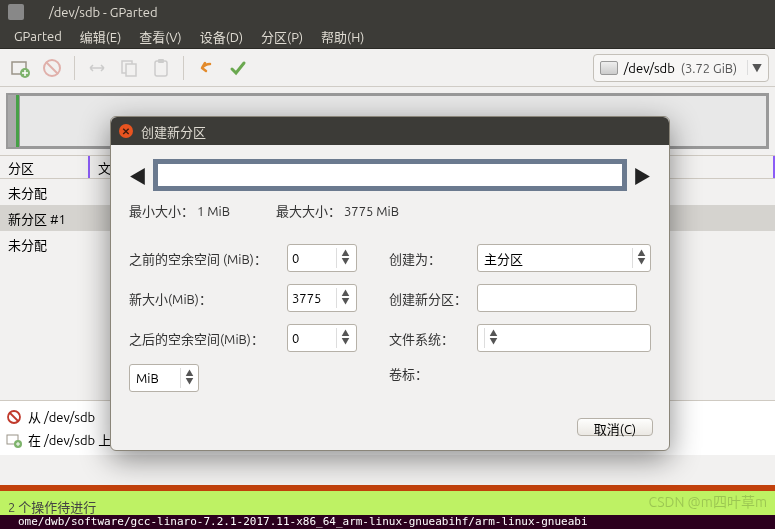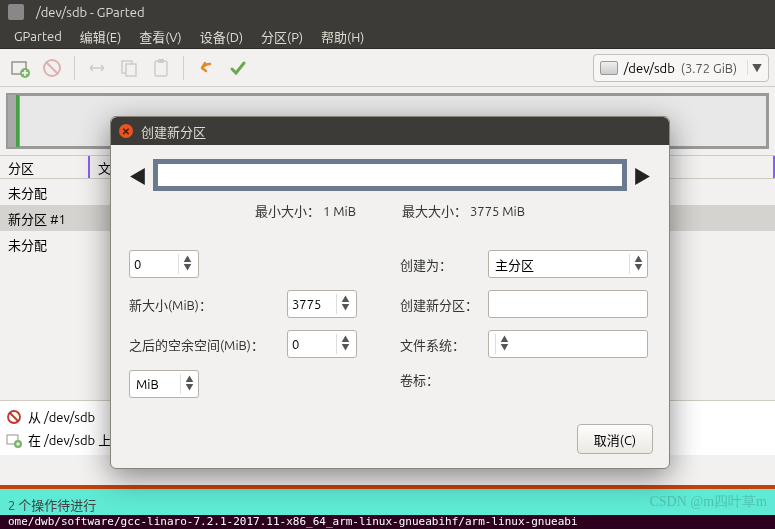--- a/index.html
+++ b/index.html
@@ -1,19 +1,19 @@
 <!DOCTYPE html>
 <html><head>
 <meta charset="utf-8">
 <style>
 * { box-sizing: border-box; margin: 0; padding: 0; font-family: "Ubuntu", "Noto Sans CJK SC", sans-serif; font-size: 13px; }
 body { width: 775px; height: 529px; background: #f2f1f0; overflow: hidden; position: relative; }
 
 
-.titlebar { height: 24px; background: #3c3b37; color: #dfdbd2; display: flex; align-items: center; padding: 12px 8px; gap: 12px; }
+.titlebar { height: 24px; background: #3c3b37; color: #dfdbd2; display: flex; align-items: center; padding: 12px 8px; gap: 25px; }
 .titlebar .tb-icon { width: 16px; height: 16px; background: #888; border-radius: 2px; }
 .titlebar .tb-text { font-size: 13px; }
 
 
 .menubar { height: 25px; background: #3c3b37; color: #dfdbd2; display: flex; align-items: center; padding: 0 6px; gap: 2px; border-bottom: 1px solid #2a2925; }
 .menubar .menu-item { padding: 2px 8px; cursor: default; }
 
 
 .toolbar { height: 38px; background: #f2f1f0; border-bottom: 1px solid #d0ccc6; display: flex; align-items: center; padding: 0 6px; gap: 4px; }
 .toolbar .tbtn { width: 28px; height: 28px; display: flex; align-items: center; justify-content: center; border-radius: 3px; }
@@ -39,50 +39,50 @@
 
 
 .rows { }
 .row { display:flex; height:26px; align-items:center; padding: 0 8px; gap:6px;}
 .row.sel { background:#d5d3cf; }
 .row .rlabel { }
  
 
 .pending { position:absolute; left:0; right:0; top:400px; background:#fff; border-top:1px solid #cfcac2; padding:4px 6px;}
 .pending .pitem { display:flex; align-items:center; gap:6px; padding:2px 0;}
-.status { position:absolute; left:0; right:0; bottom:14px; height:30px; background:#5eead4; border-top:4px solid #c2410c; padding:6px 8px; color:#444;}
-.term { position:absolute; left:0; right:0; bottom:0; height:14px; background:#2c001e; color:#fff; font-family:monospace; font-size:11px; padding:0 8px; overflow:hidden; white-space:nowrap;}
-.watermark { position:absolute; right:8px; bottom:18px; color:rgba(0,0,0,0.18); font-size:14px; pointer-events:none;font-family:Liberation Serif, serif;}
+.status { position:absolute; left:0; right:0; bottom:14px; height:30px; background:#bef264; border-top:6px solid #c2410c; padding:6px 8px; color:#444;}
+.term { position:absolute; left:0; right:0; bottom:0; height:14px; background:#2c001e; color:#fff; font-family:monospace; font-size:11px; padding:0 18px; overflow:hidden; white-space:nowrap;}
+.watermark { position:absolute; right:8px; bottom:18px; color:rgba(0,0,0,0.18); font-size:14px; pointer-events:none;}
 
 
 .dialog { position:absolute; left:110px; top:116px; width:560px; background:#f2f1f0; border:1px solid #8a8579; border-radius:6px; box-shadow:0 8px 30px rgba(0,0,0,.45);}
 .dlg-title { height:28px; background:#3c3b37; color:#dfdbd2; border-radius:6px 6px 0 0; display:flex; align-items:center; padding:0 8px; gap:8px;}
 .dlg-title .close { width:14px; height:14px; border-radius:7px; background:#e95420; display:flex; align-items:center; justify-content:center; color:#3c1a0e; font-size:10px; font-weight:bold; cursor:pointer;}
 .dlg-body { padding:14px 18px 14px 18px; }
 .slider-row { display:flex; align-items:center; gap:6px; margin-bottom:10px;}
 .slider-row .tri { font-size:18px; color:#222; user-select:none; cursor:pointer;}
 .slider-track { flex:1; height:32px; border:5px solid #6b7a8f; background:#fff; }
-.minmax { text-align:center; margin-bottom:30px; color:#333;}
+.minmax { text-align:left; margin-bottom:24px; color:#333;}
 .minmax .gap { display:inline-block; width:40px;}
 .form { display:flex; gap:20px;}
 .form .col { flex:1; display:flex; flex-direction:column; gap:12px;}
 .frow { display:flex; align-items:center; gap:8px;}
 .frow label { width:150px; color:#333; }
 .form .col.right .frow label { width:80px; }
 .spin, .combo, .txt { height:28px; border:1px solid #b6b1a8; border-radius:3px; background:#fff; display:flex; align-items:center; }
 .spin { width:70px; }
 .spin input { border:none; width:48px; padding:0 4px; outline:none; background:transparent;}
 .spin .arrows, .combo .arrows { width:18px; display:flex; flex-direction:column; align-items:center; border-left:1px solid #ddd; font-size:8px; color:#555; line-height:1; padding:2px 0;}
-.combo { width:160px; padding-left:6px; justify-content:space-between;}
+.combo { width:174px; padding-left:6px; justify-content:space-between;}
 .combo span { flex:1; }
 .txt { width:160px; }
 .txt.hl { border:1px solid #e08040; box-shadow:0 0 0 1px #f0a060 inset;}
 .txt input { border:none; width:100%; padding:0 6px; outline:none; background:transparent;}
 .dlg-btns { display:flex; justify-content:flex-end; gap:10px; padding:12px 16px 14px; }
-.dlg-btns button { height:30px; padding:0 16px; border:1px solid #b6b1a8; border-radius:4px; background:linear-gradient(#fefefd,#ebe8e3); cursor:pointer;}
+.dlg-btns button { height:18px; padding:0 16px; border:1px solid #b6b1a8; border-radius:4px; background:linear-gradient(#fefefd,#ebe8e3); cursor:pointer;}
 
 
 svg { display:block; }
 .ico-disabled { opacity:.35; }
 </style>
 </head>
 <body>
 
 <div class="titlebar">
   <div class="tb-icon"></div>
@@ -210,20 +210,21 @@
       <span>最小大小：</span>
       <span>1 MiB</span>
       <span class="gap"></span>
       <span>最大大小：</span>
       <span>3775 MiB</span>
     </div>
 
     <div class="form">
       <div class="col">
         <div class="frow">
+          <label>之前的空余空间 (MiB)：</label>
           <div class="spin">
               <input value="0" style="">
               <div class="arrows">▲<br>▼</div>
             </div>
         </div>
         <div class="frow">
           <label>新大小(MiB)：</label>
           <div class="spin">
               <input value="3775" style="">
               <div class="arrows">▲<br>▼</div>

